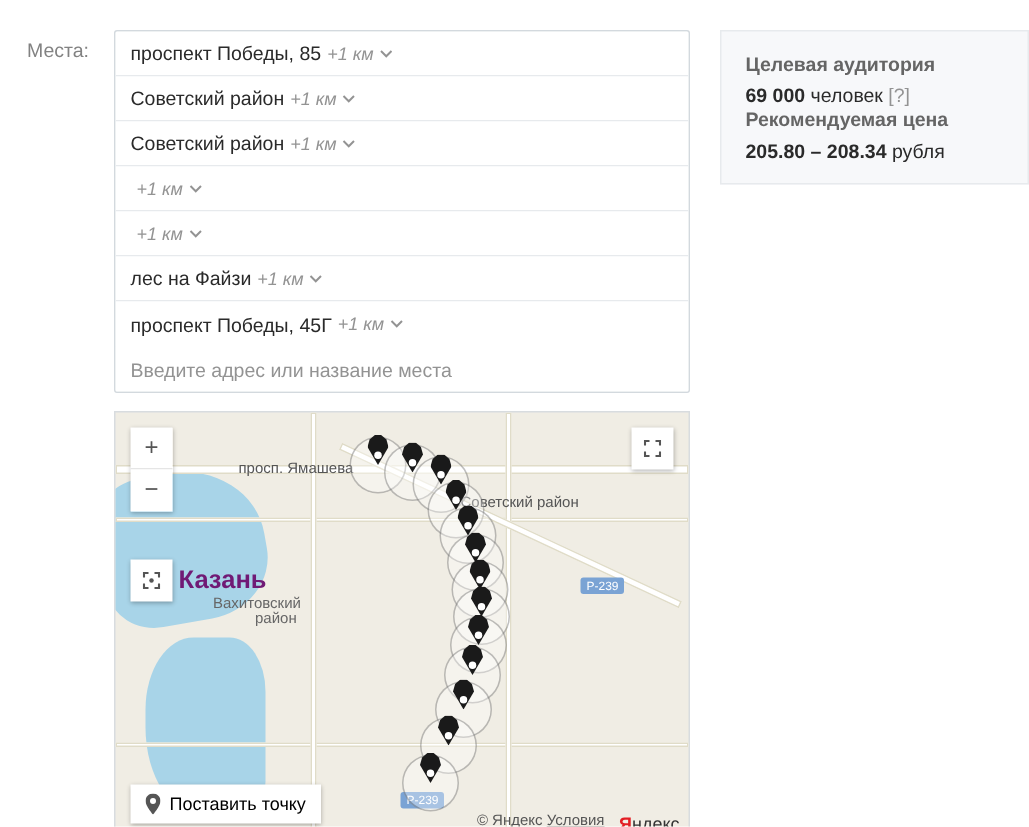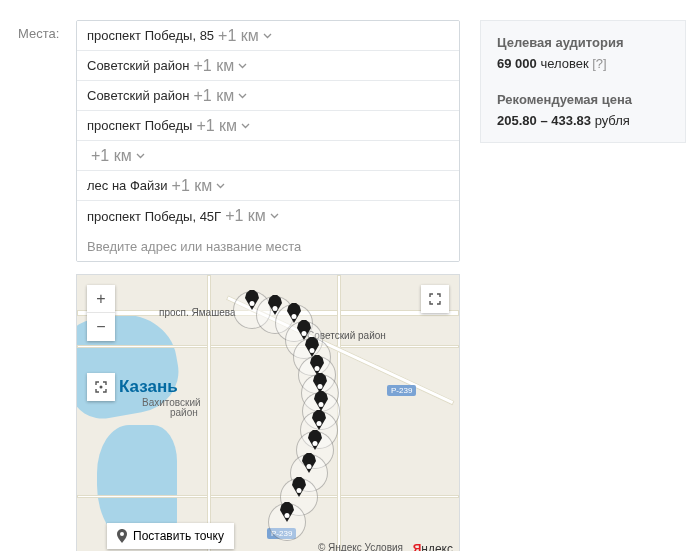--- a/index.html
+++ b/index.html
@@ -5,62 +5,62 @@
 * { box-sizing: border-box; margin: 0; padding: 0; }
 body { font-family: -apple-system, BlinkMacSystemFont, "Segoe UI", Arial, sans-serif; font-size: 13px; color: #2a2a2a; background: #fff; width: 686px; height: 551px; overflow: hidden; }
 .container { display: flex; padding: 20px 0 0 18px; gap: 20px; }
 .left-col { display: flex; gap: 12px; }
 .label { color: #828282; font-size: 13px; padding-top: 6px; width: 46px; }
 .places-col { width: 384px; }
 .place-list { border: 1px solid #d3d9de; border-radius: 2px; overflow: hidden; }
 .place-item { display: flex; align-items: center; padding: 6px 10px; border-bottom: 1px solid #e7eaed; background: #fff; height: 30px; text-align: center; }
 .place-item:last-of-type { border-bottom: none; }
 .place-name { color: #2a2a2a; font-size: 13px; }
-.place-radius { color: #939393; font-size: 16px; margin-left: 4px; }
+.place-radius { color: #939393; font-size: 12px; margin-left: 4px; font-style: italic; }
 .chevron { margin-left: 4px; display: inline-flex; }
 .chevron svg { width: 9px; height: 6px; }
 .place-input { width: 100%; border: none; padding: 7px 10px; font-size: 13px; color: #656565; outline: none; height: 30px; }
 .place-input::placeholder { color: #939393; }
 .map-wrap { margin-top: 12px; position: relative; width: 384px; height: 286px; border: 1px solid #d8dcdf; background: #f0ede4; overflow: hidden; }
 .map-bg { position: absolute; inset: 0; }
 .water { position: absolute; background: #a8d4e8; }
 .w1 { left: -10px; top: 40px; width: 110px; height: 100px; border-radius: 30% 50% 40% 30%; transform: rotate(-10deg); }
 .w2 { left: 20px; top: 150px; width: 80px; height: 120px; border-radius: 40% 30% 20% 50%; }
 .road { position: absolute; background: #fff; border: 1px solid #e0dcc8; }
 .r-h1 { top: 35px; left: 0; right: 0; height: 6px; }
 .r-h2 { top: 70px; left: 0; right: 0; height: 3px; }
 .r-h3 { top: 220px; left: 0; right: 0; height: 3px; }
 .r-v1 { top: 0; bottom: 0; left: 130px; width: 4px; }
 .r-v2 { top: 0; bottom: 0; left: 260px; width: 4px; }
 .r-d1 { top: 20px; left: 150px; width: 250px; height: 5px; transform: rotate(25deg); transform-origin: left; }
-.city-label { position: absolute; font-weight: 500; color: #0369a1; }
+.city-label { position: absolute; font-weight: 500; color: #701a75; }
 .cl1 { top: 102px; left: 42px; font-size: 17px; font-weight: 600; }
 .cl2 { top: 32px; left: 82px; font-size: 10px; color: #555; }
 .cl3 { top: 55px; left: 230px; font-size: 10px; color: #555; }
 .cl4 { top: 122px; left: 65px; font-size: 10px; color: #666; }
 .cl5 { top: 128px; left: 65px; font-size: 10px; color: #666; margin-left: 28px; }
 .shield1 { position: absolute; top: 110px; left: 310px; font-size: 8px; background: #7aa3d4; color: #fff; padding: 1px 4px; border-radius: 2px; }
 .shield2 { position: absolute; bottom: 20px; left: 190px; font-size: 8px; background: #7aa3d4; color: #fff; padding: 1px 4px; border-radius: 2px; }
 .pin-circle { position: absolute; width: 38px; height: 38px; background: rgba(255,255,255,0.35); border: 1px solid rgba(0,0,0,0.25); border-radius: 50%; transform: translate(-50%,-50%); }
 .pin-circle::after { content: ""; position: absolute; left: 50%; bottom: 50%; transform: translateX(-50%); width: 14px; height: 20px; background: #1a1a1a; clip-path: polygon(50% 100%, 0 40%, 10% 15%, 35% 0, 65% 0, 90% 15%, 100% 40%); }
 .pin-circle::before { content: ""; position: absolute; left: 50%; top: 25%; transform: translateX(-50%); width: 5px; height: 5px; background: #fff; border-radius: 50%; z-index: 2; }
 .map-controls { position: absolute; top: 10px; left: 10px; display: flex; flex-direction: column; box-shadow: 0 1px 3px rgba(0,0,0,0.3); }
 .map-btn { width: 28px; height: 28px; background: #fff; border: none; display: flex; align-items: center; justify-content: center; font-size: 16px; color: #555; cursor: pointer; border-bottom: 1px solid #e5e5e5; }
 .map-btn:last-child { border-bottom: none; }
 .fullscreen-btn { position: absolute; top: 10px; right: 10px; width: 28px; height: 28px; background: #fff; border: none; box-shadow: 0 1px 3px rgba(0,0,0,0.3); display: flex; align-items: center; justify-content: center; cursor: pointer; }
 .locate-btn { position: absolute; top: 98px; left: 10px; width: 28px; height: 28px; background: #fff; border: none; box-shadow: 0 1px 3px rgba(0,0,0,0.3); display: flex; align-items: center; justify-content: center; cursor: pointer; }
-.add-point-btn { position: absolute; bottom: 10px; left: 10px; background: #fff; border: none; box-shadow: 0 1px 3px rgba(0,0,0,0.3); padding: 6px 10px; font-size: 12px; display: flex; align-items: center; gap: 6px; cursor: pointer; margin-left: 20px; }
+.add-point-btn { position: absolute; bottom: 10px; left: 10px; background: #fff; border: none; box-shadow: 0 1px 3px rgba(0,0,0,0.3); padding: 6px 10px; font-size: 12px; display: flex; align-items: center; gap: 6px; cursor: pointer; }
 .attribution { position: absolute; bottom: 6px; right: 56px; font-size: 10px; color: #555; }
 .attribution a { color: #555; }
 .yandex-logo { position: absolute; bottom: 3px; right: 6px; font-size: 12px; }
 .yandex-logo .y-red { color: #e31e24; font-weight: 600; }
 .yandex-logo .y-rest { color: #333; }
 .sidebar { width: 222px; background: #f7f8fa; border: 1px solid #e7eaed; padding: 14px 16px; height: fit-content; }
 .sidebar-title { color: #656565; font-weight: 700; font-size: 13px; margin-bottom: 6px; }
-.sidebar-row { color: #2a2a2a; font-size: 13px; margin-bottom: 21px; }
+.sidebar-row { color: #2a2a2a; font-size: 13px; margin-bottom: 1px; }
 .sidebar-row b { font-weight: 700; }
 .help-mark { color: #939393; }
 </style>
 </head>
 <body>
 
 <div class="container">
   <div class="left-col">
     <div class="label">Места:</div>
     <div class="places-col">
@@ -82,21 +82,20 @@
             </span>
           </div><div class="place-item">
             <span class="place-name">Советский район</span>
             <span class="place-radius">+1 км</span>
             <span class="chevron">
               <svg viewBox="0 0 9 6">
                 <path d="M1 1l3.5 3.5L8 1" stroke="#939393" stroke-width="1.3" fill="none"></path>
               </svg>
             </span>
           </div><div class="place-item">
-            <span class="place-name">проспект Победы</span>
             <span class="place-radius">+1 км</span>
             <span class="chevron">
               <svg viewBox="0 0 9 6">
                 <path d="M1 1l3.5 3.5L8 1" stroke="#939393" stroke-width="1.3" fill="none"></path>
               </svg>
             </span>
           </div><div class="place-item">
             <span class="place-radius">+1 км</span>
             <span class="chevron">
               <svg viewBox="0 0 9 6">
@@ -188,16 +187,16 @@
       </div>
     </div>
   </div>
   <div class="sidebar">
     <div class="sidebar-title">Целевая аудитория</div>
     <div class="sidebar-row">
       <b>69 000</b> <span>человек</span> <span class="help-mark">[?]</span>
     </div>
     <div class="sidebar-title">Рекомендуемая цена</div>
     <div class="sidebar-row" style="margin-bottom:0;">
-      <b>205.80</b><b> – </b><b>433.83</b> <span>рубля</span>
+      <b>205.80</b><b> – </b><b>208.34</b> <span>рубля</span>
     </div>
   </div>
 </div>
 
 </body></html>

